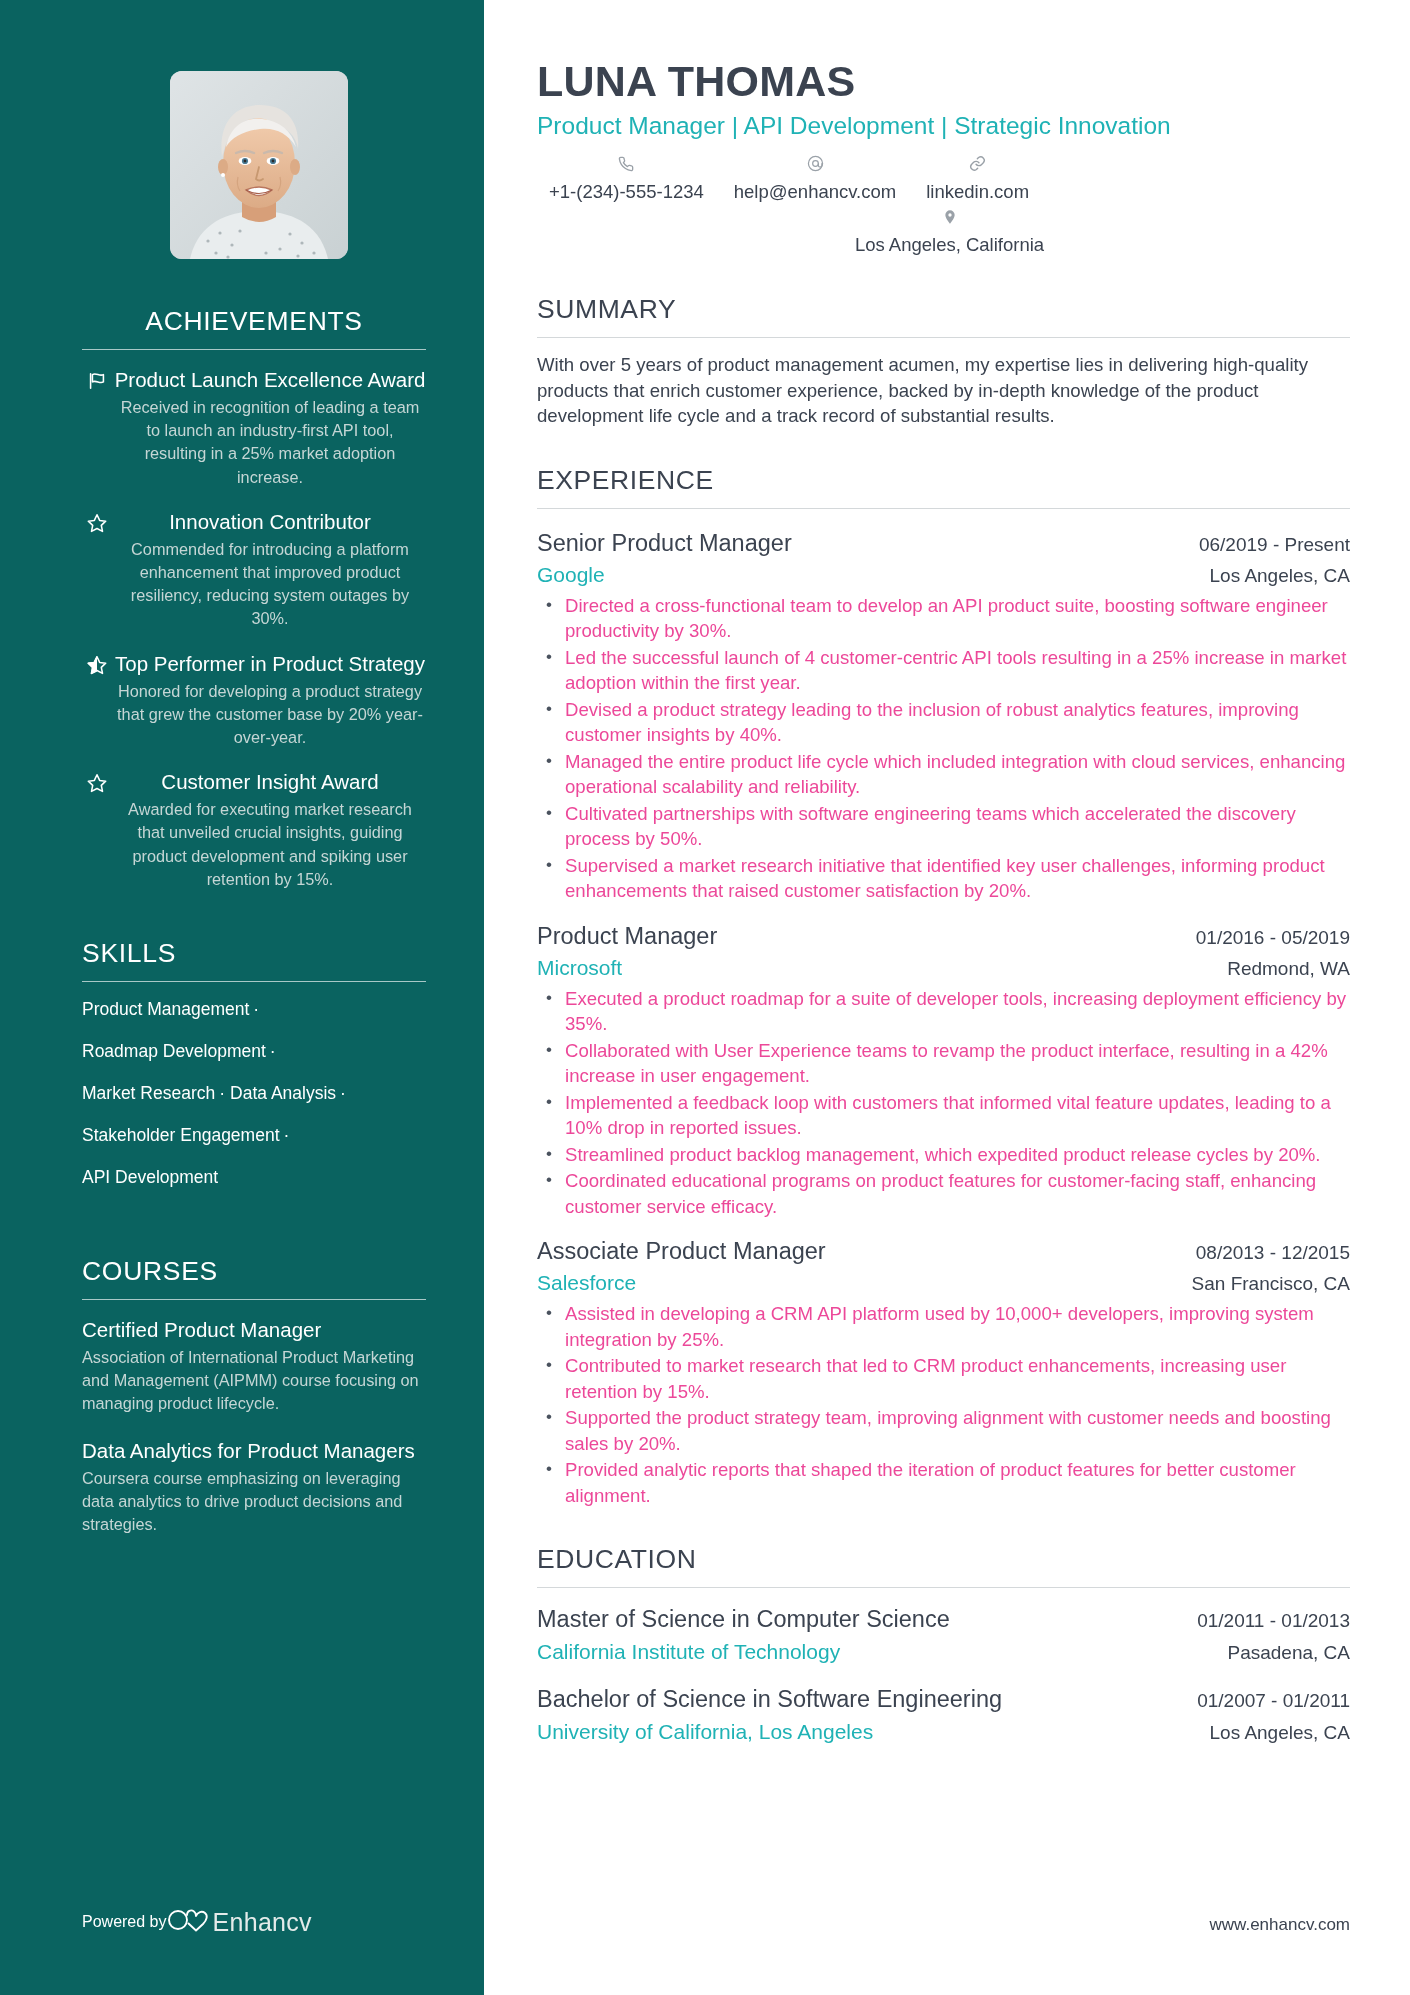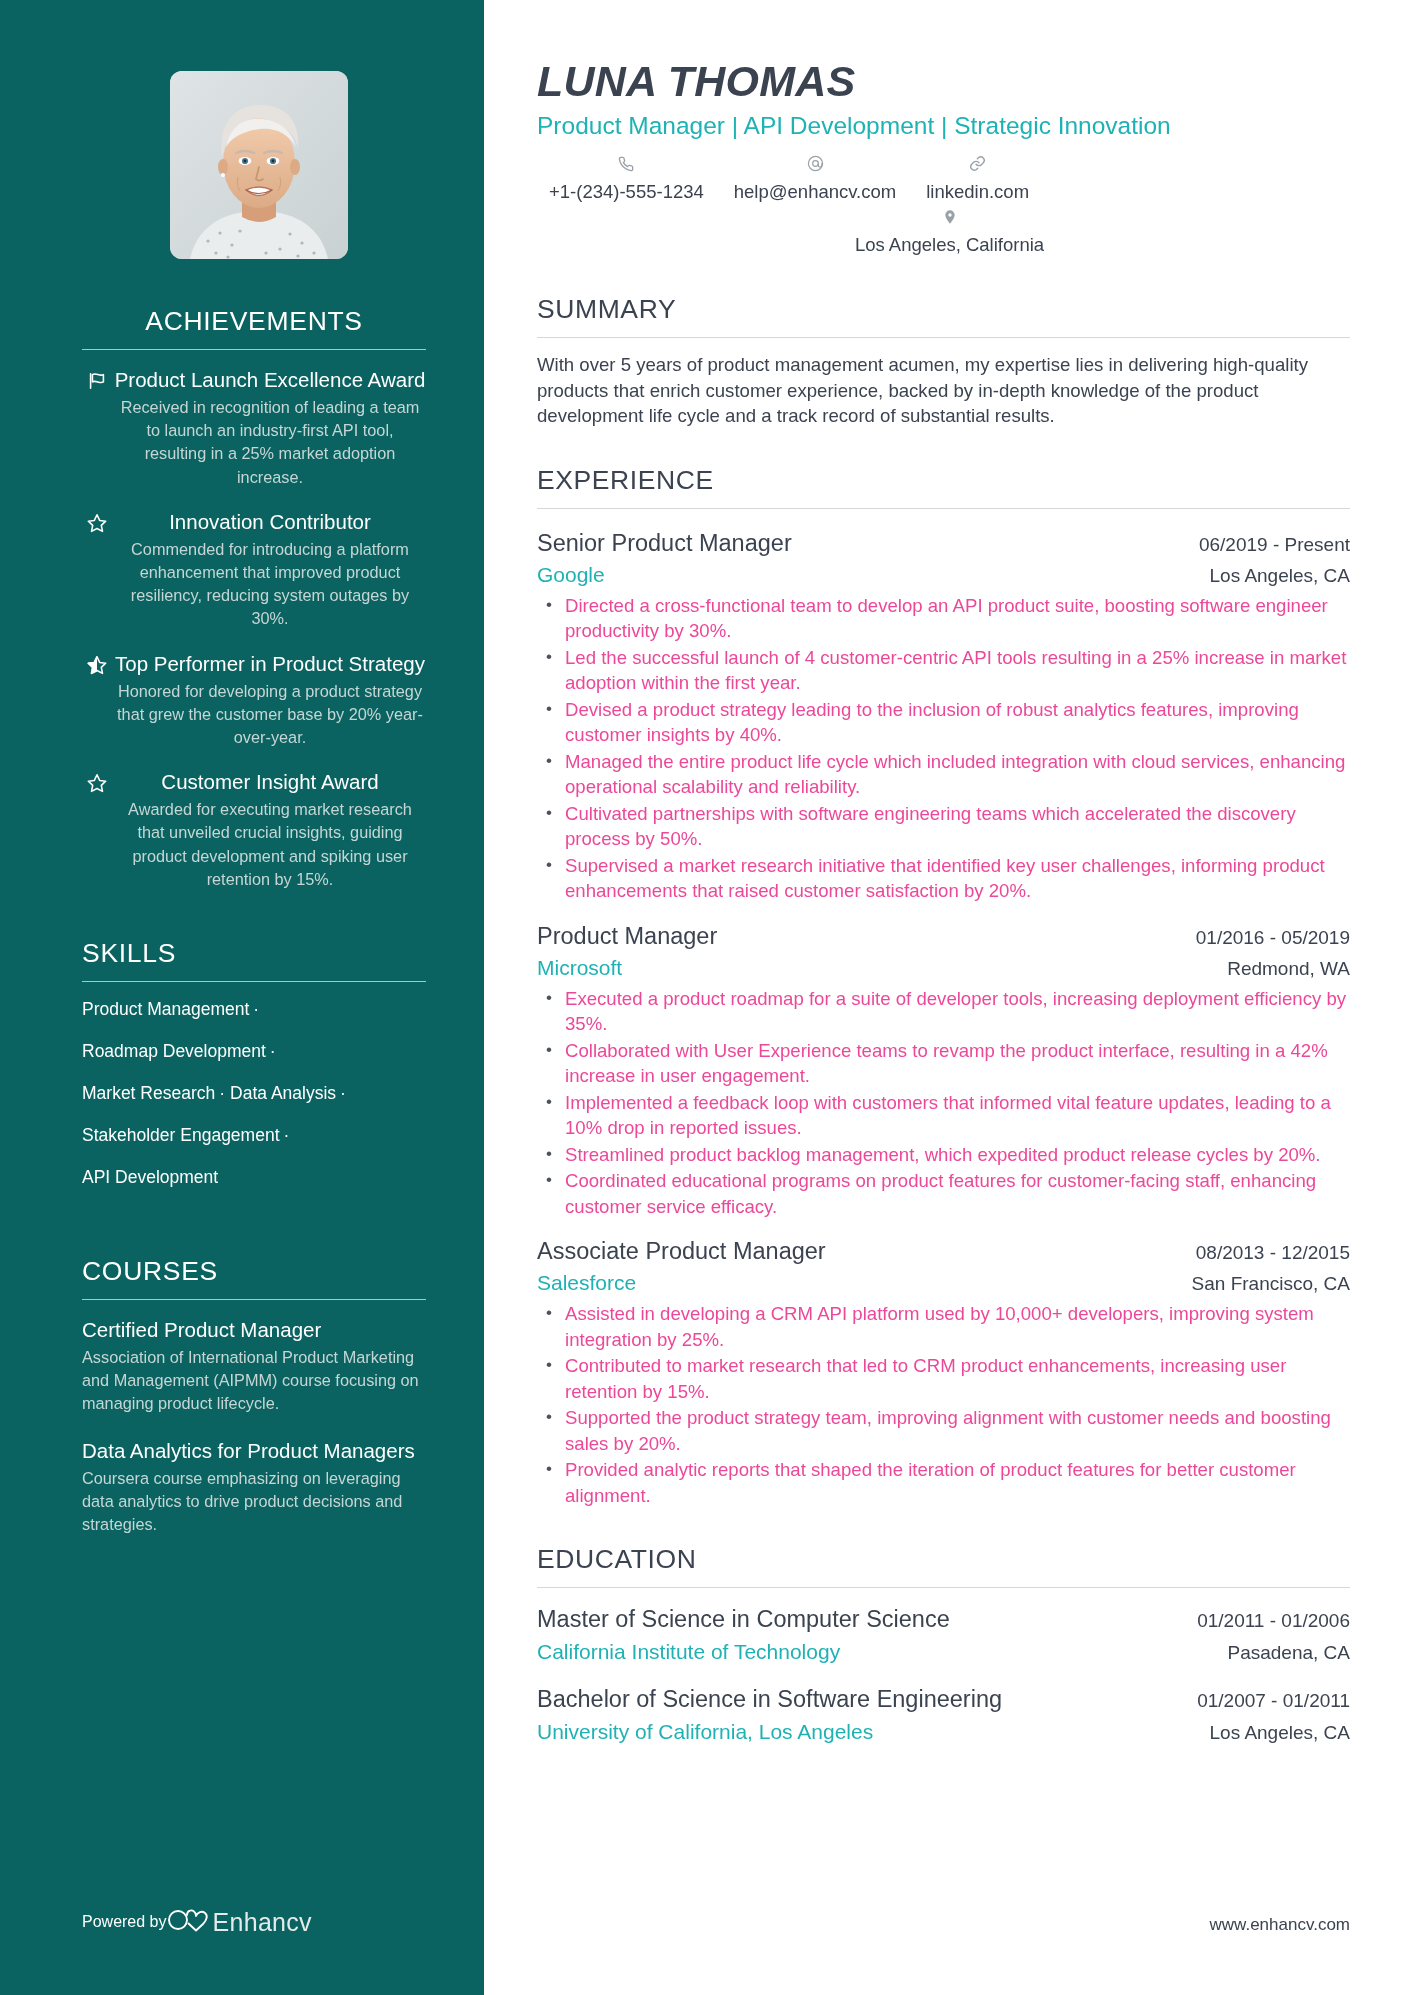--- a/index.html
+++ b/index.html
@@ -119,21 +119,20 @@
     padding: 56px 60px 0 53px;
     position: relative;
   }
   .name {
     font-size: 43px;
     font-weight: bold;
     letter-spacing: 0.2px;
     color: #3b4350;
     line-height: 50px;
     margin-bottom: 4px;
-    font-style: italic;
   }
   .headline {
     font-size: 24.5px;
     line-height: 31px;
     color: #1fb2b5;
     font-weight: 400;
     max-width: 700px;
     margin-bottom: 14px;
   }
   .contact-row {
@@ -525,21 +524,21 @@
       </div>
     </section>
 
     <section class="sec">
       <div class="sec-h">EDUCATION</div>
       <div class="sec-rule"></div>
 
       <div class="edu">
         <div class="job-row">
           <div class="edu-title">Master of Science in Computer Science</div>
-          <div class="job-date">01/2011 - 01/2006</div>
+          <div class="job-date">01/2011 - 01/2013</div>
         </div>
         <div class="job-row">
           <div class="edu-school">California Institute of Technology</div>
           <div class="job-loc">Pasadena, CA</div>
         </div>
       </div>
 
       <div class="edu">
         <div class="job-row">
           <div class="edu-title">Bachelor of Science in Software Engineering</div>

